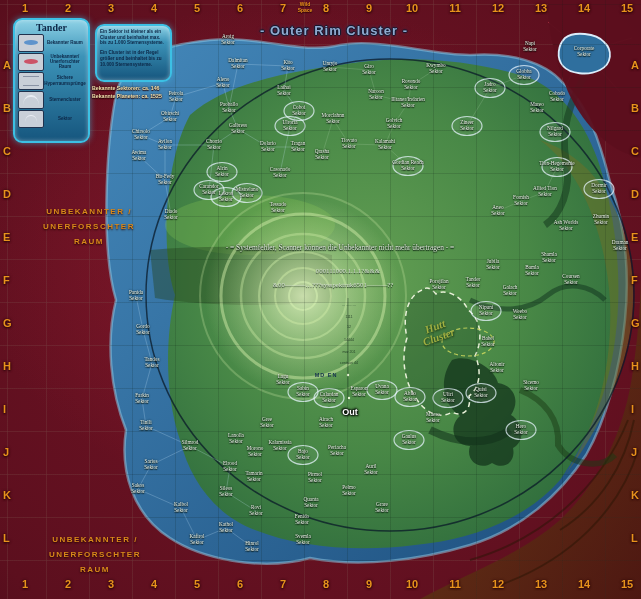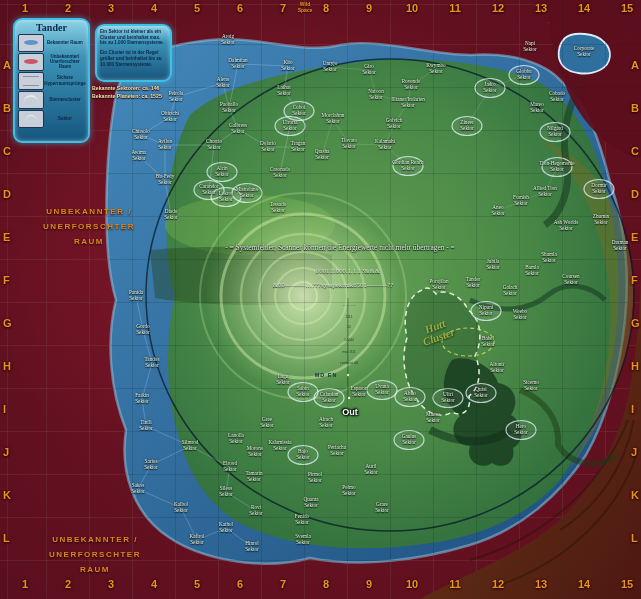--- a/index.html
+++ b/index.html
@@ -218,35 +218,36 @@
         <ellipse cx="481" cy="393" rx="15" ry="9.5" fill="rgba(255,255,255,0.06)" stroke="rgba(232,245,255,0.75)" stroke-width="1.2"></ellipse>
         <ellipse cx="409" cy="440" rx="15" ry="9.5" fill="rgba(255,255,255,0.06)" stroke="rgba(232,245,255,0.75)" stroke-width="1.2"></ellipse>
         <ellipse cx="521" cy="430" rx="15" ry="9.5" fill="rgba(255,255,255,0.06)" stroke="rgba(232,245,255,0.75)" stroke-width="1.2"></ellipse>
         <ellipse cx="303" cy="455" rx="15" ry="9.5" fill="rgba(255,255,255,0.06)" stroke="rgba(232,245,255,0.75)" stroke-width="1.2"></ellipse>
       </g>
   </svg>
 
   <div class="grid-over"></div>
 
   <div id="labels">
+    <div class="map-title">- Outer Rim Cluster -</div>
     <div class="wild">
       <div>Wild</div>
       <div>Space</div>
     </div>
 
     <div class="unknown" style="left:8px;top:204px;width:162px;">
       <div>UNBEKANNTER / UNERFORSCHTER</div>
       <div>RAUM</div>
     </div>
     <div class="unknown" style="left:14px;top:532px;width:162px;">
       <div>UNBEKANNTER / UNERFORSCHTER</div>
       <div>RAUM</div>
     </div>
 
-    <div class="err1">- = Systemfehler, Scanner können die Energiewerte nicht mehr übertragen - =</div>
+    <div class="err1">- = Systemfehler, Scanner können die Unbekannter nicht mehr übertragen - =</div>
     <div class="err2">000111000.1.1.1?&amp;&amp;&amp;</div>
     <div class="err3">&amp;00———…???sysspektruk6501———??</div>
     <div class="mden">MD EN</div>
     <div class="outlbl">Out</div>
 
     <div class="hutt">
       <div>Hutt</div>
       <div>Cluster</div>
     </div>
   </div>

